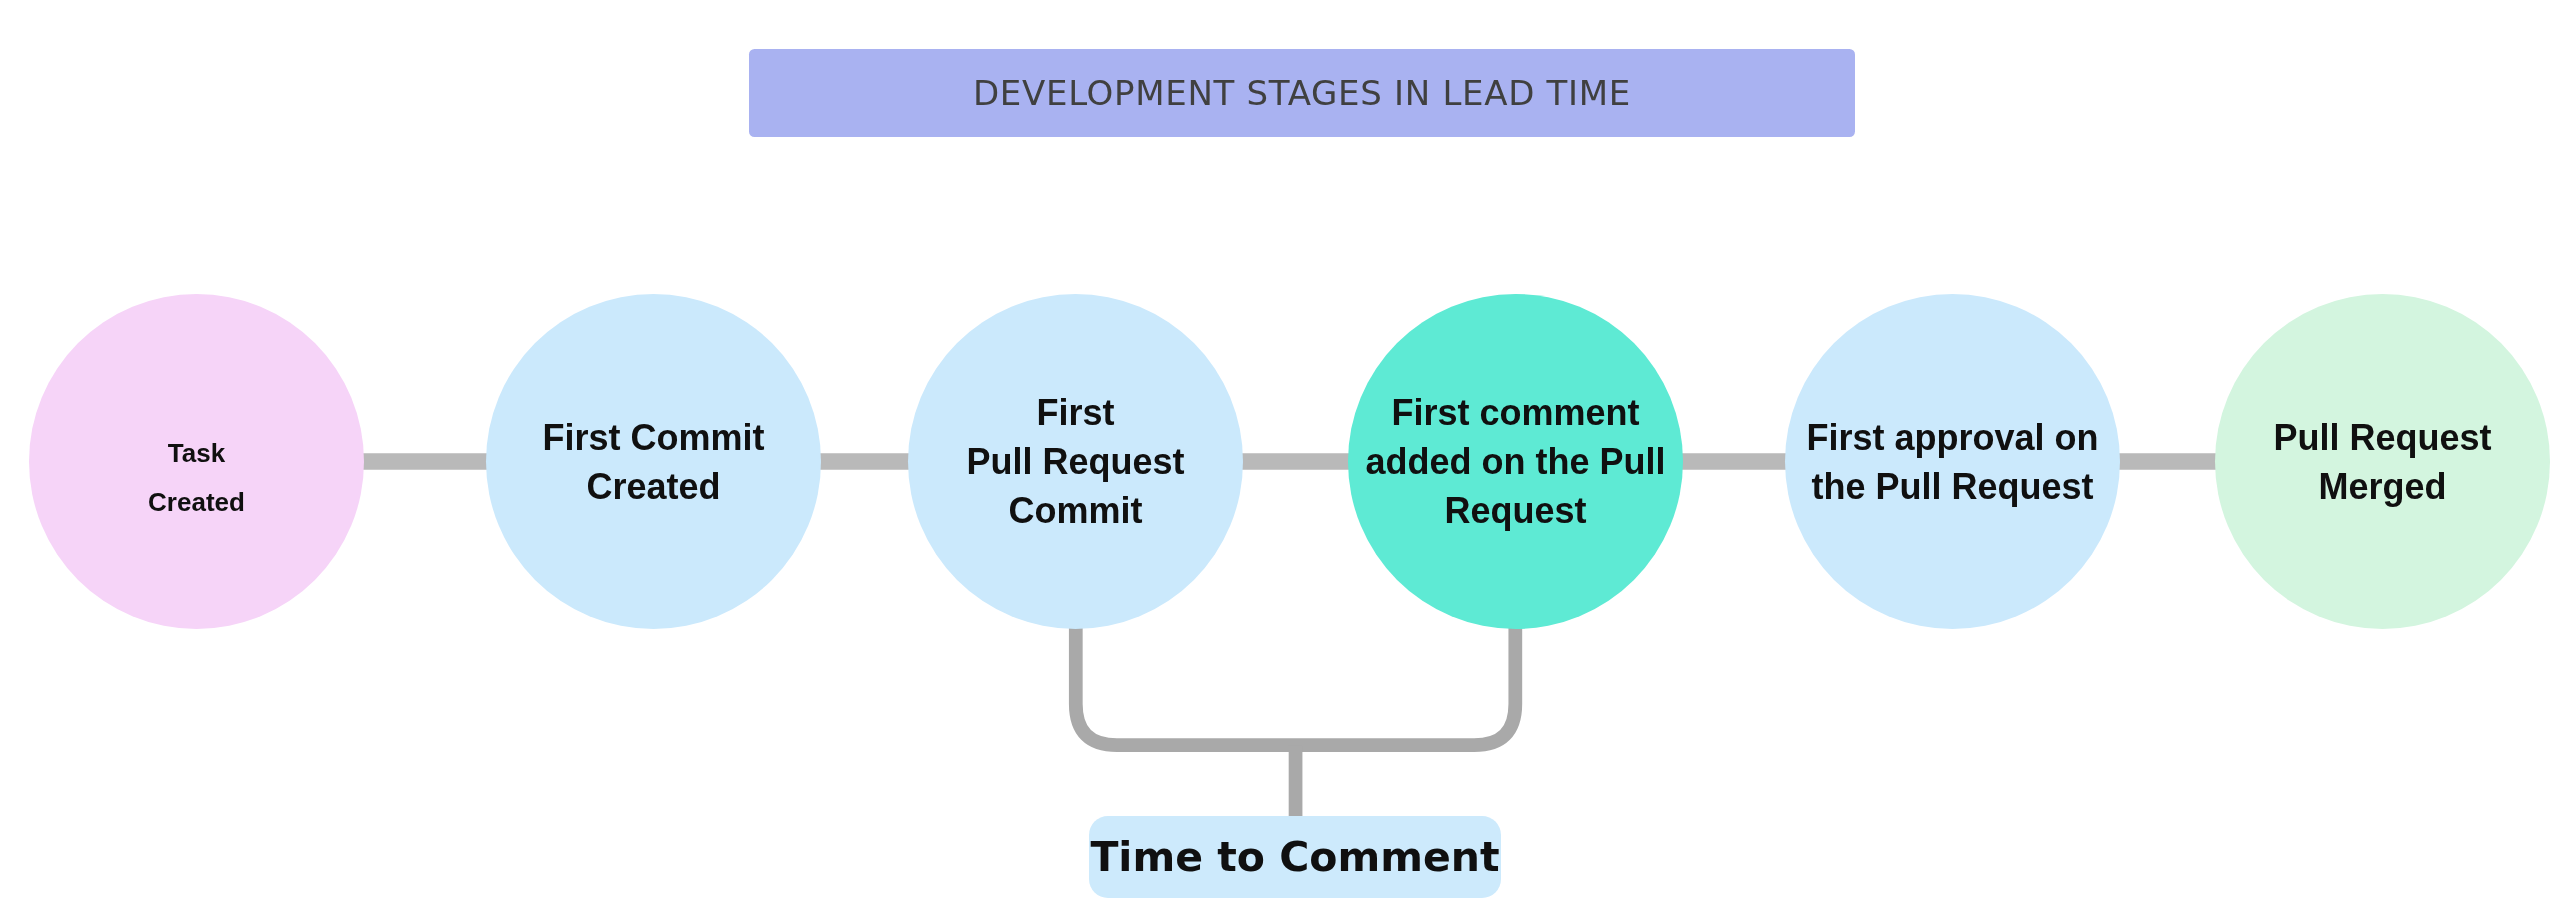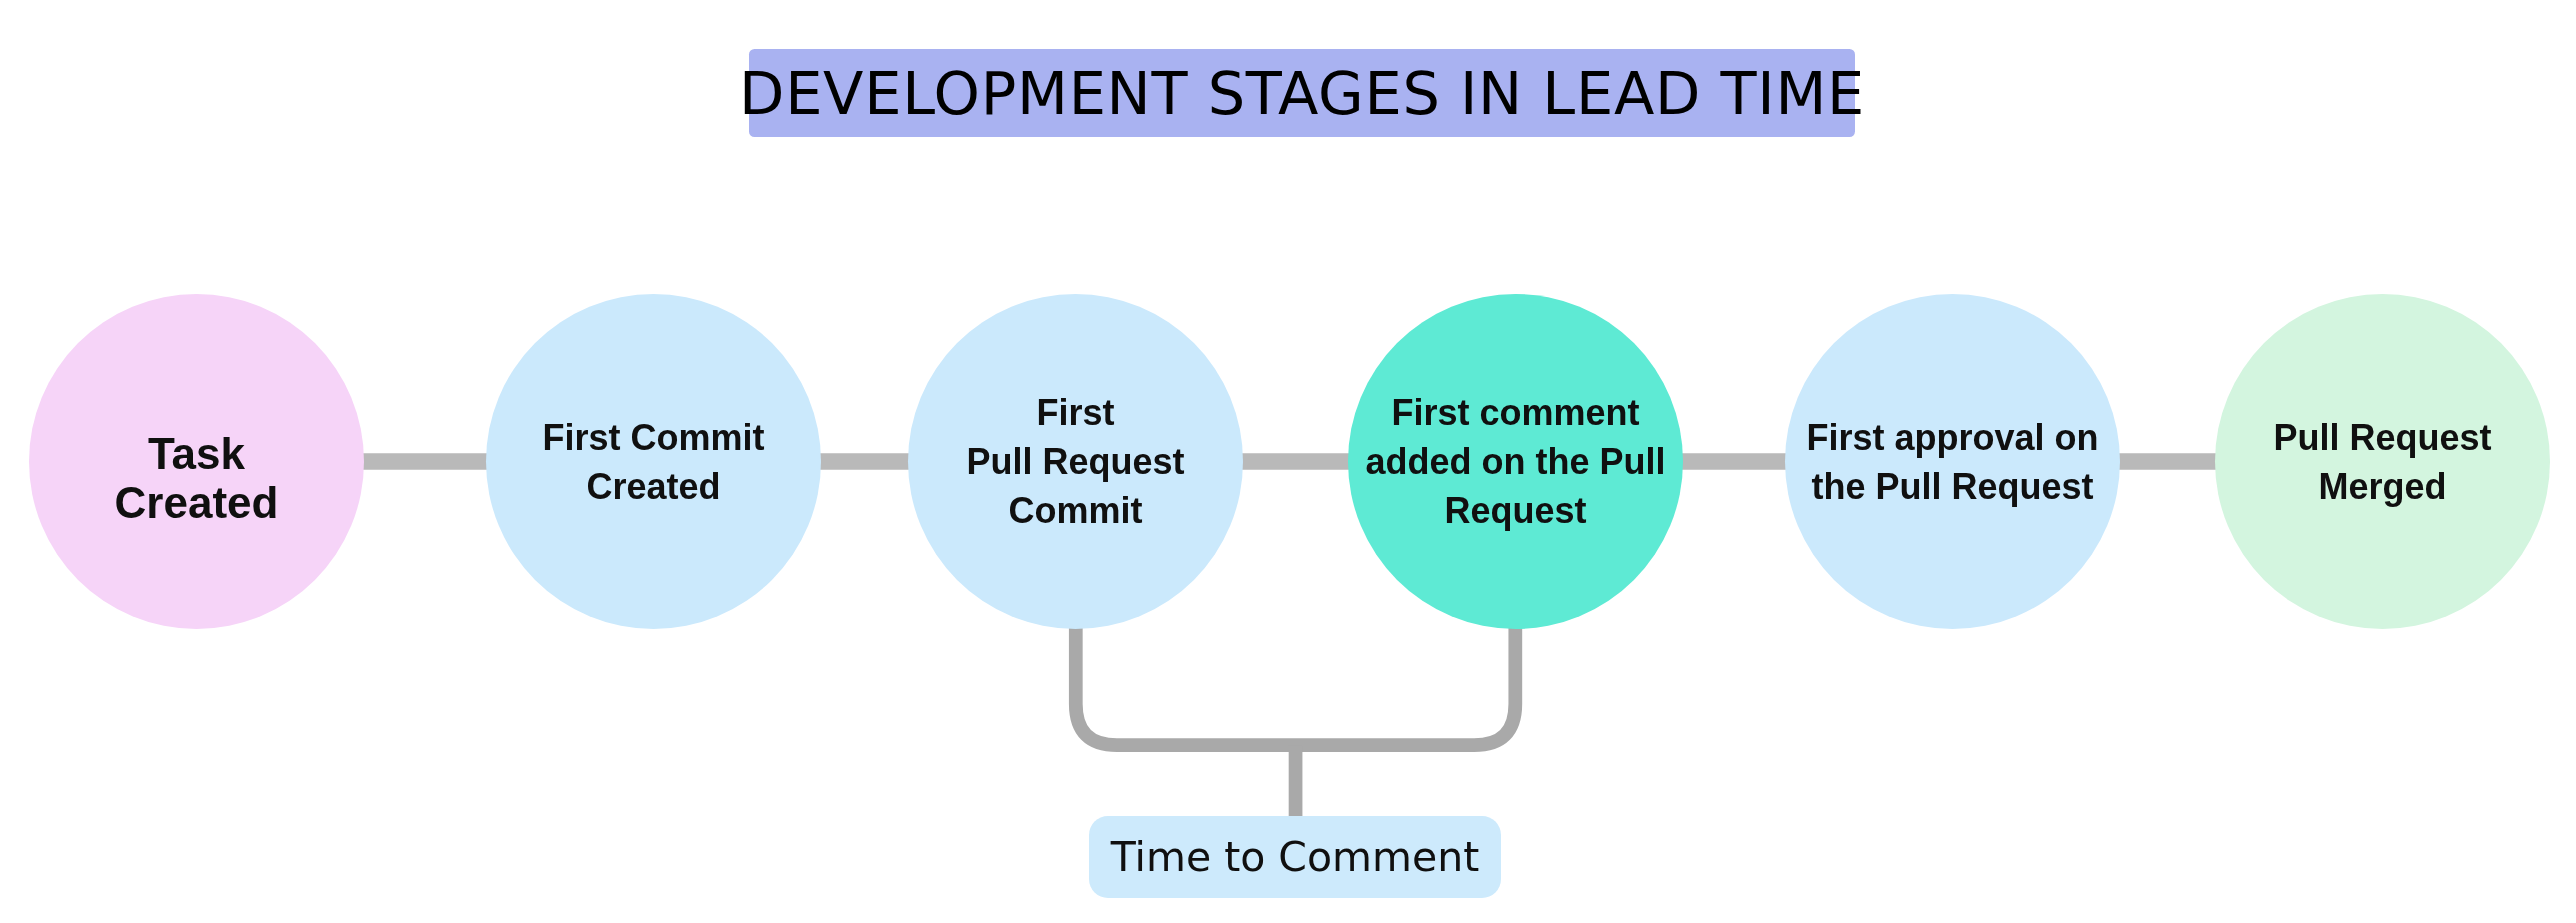--- a/index.html
+++ b/index.html
@@ -23,23 +23,23 @@
     top: 49px;
     width: 1106px;
     height: 88px;
     border-radius: 5.5px;
     display: flex;
     align-items: center;
     justify-content: center;
   }
   .title-text {
     font-family: "DejaVu Sans", sans-serif;
-    font-size: 59px;
+    font-size: 34px;
     font-weight: 400;
-    color: #000000;
+    color: #404040;
     letter-spacing: 0.7px;
     white-space: nowrap;
   }
 
   
   .connectors {
     position: absolute;
     left: 0;
     top: 0;
     width: 2576px;
@@ -72,38 +72,38 @@
   .stage-5 { left: 2215px; }
 
   .stage-label {
     font-family: "Liberation Sans", sans-serif;
     font-size: 36px;
     font-weight: 700;
     line-height: 49px;
     color: #101010;
     white-space: pre-line;
   }
-  .stage-0 .stage-label { font-size: 44px; margin-top: 32px; }
+  .stage-0 .stage-label { font-size: 26px; margin-top: 32px; }
 
   
   .annotation {
     position: absolute;
     left: 1089px;
     top: 816px;
     width: 412px;
     height: 82px;
     border-radius: 19px;
     display: flex;
     align-items: center;
     justify-content: center;
   }
   .annotation-text {
     font-family: "DejaVu Sans", sans-serif;
     font-size: 41px;
-    font-weight: 400;
+    font-weight: 700;
     color: #101010;
     white-space: nowrap;
   }
 </style>
 </head>
 <body>
 
 <div class="canvas">
 
   <div class="title-box" style="background-color: rgb(169, 178, 241);">

